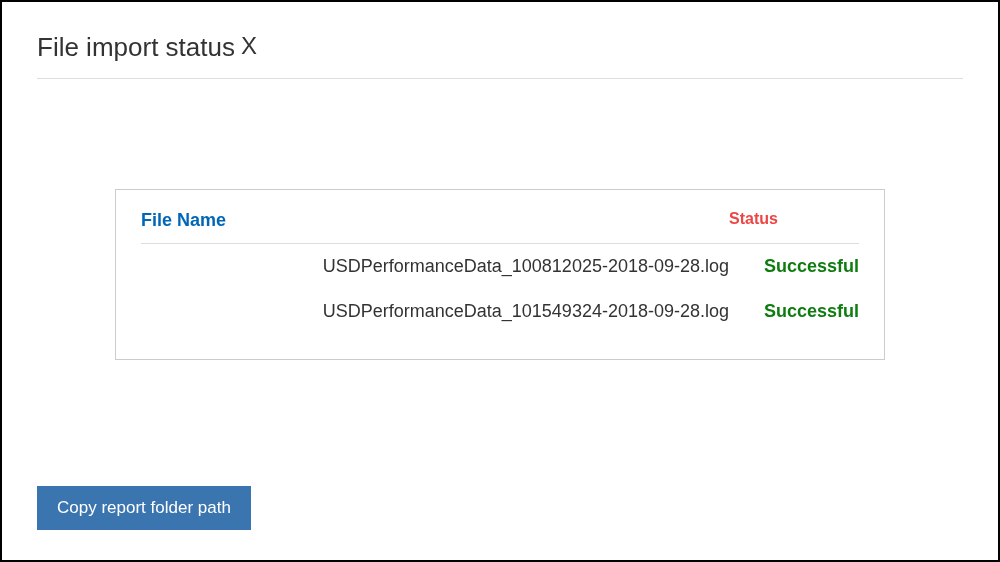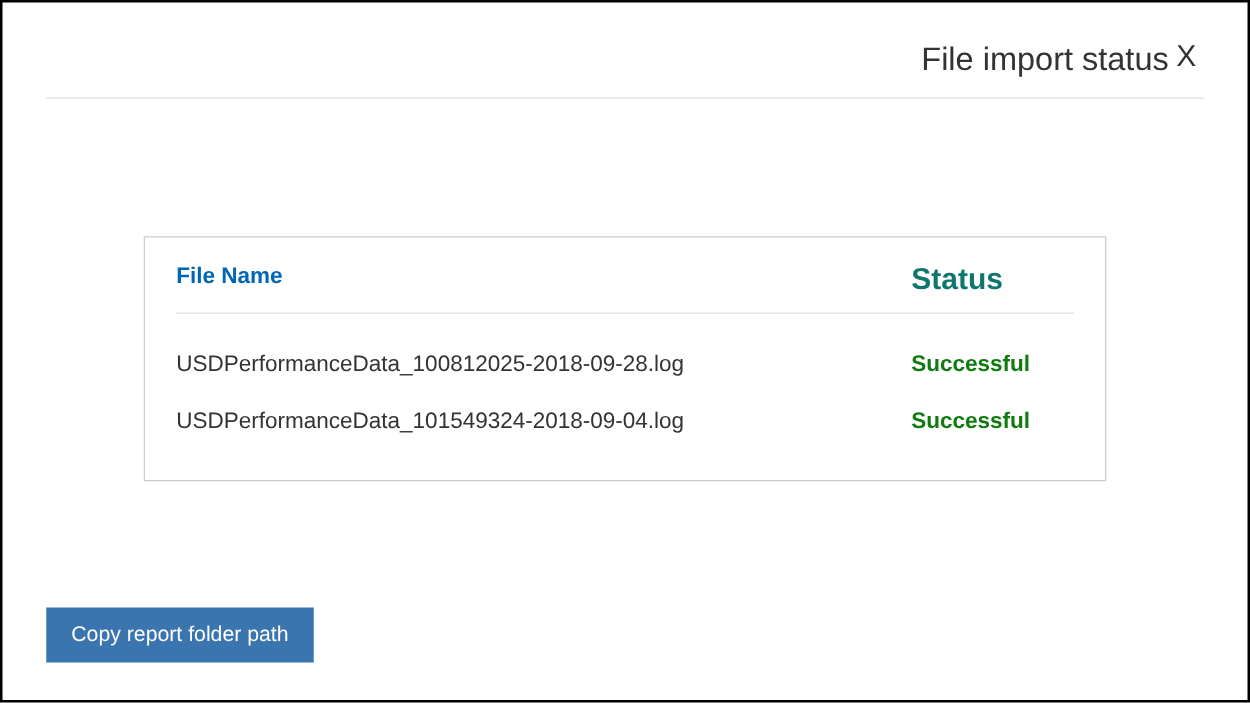--- a/index.html
+++ b/index.html
@@ -16,21 +16,21 @@
       position: relative;
     }
     .dialog {
       padding: 30px 35px;
       height: 100%;
       display: flex;
       flex-direction: column;
     }
     .header {
       display: flex;
-      justify-content: flex-end;
+      justify-content: flex-start;
       align-items: flex-start;
       padding-bottom: 15px;
       border-bottom: 1px solid #ddd;
     }
     .title {
       font-size: 26px;
       font-weight: 400;
       color: #333;
     }
     .close-btn {
@@ -53,38 +53,38 @@
     }
     .table-container {
       width: 770px;
       border: 1px solid #ccc;
       padding: 20px 25px 25px 25px;
     }
     .table-header {
       display: flex;
       padding-bottom: 12px;
       border-bottom: 1px solid #ddd;
-      margin-bottom: 18px;
     }
     .col-filename {
       flex: 1;
       color: #0067b8;
       font-size: 18px;
       font-weight: 600;
     }
     .col-status-header {
       width: 130px;
-      color: #0f766e;
-      font-size: 24px;
+      color: #ef4444;
+      font-size: 16px;
       font-weight: 600;
     }
     .table-row {
       display: flex;
       align-items: center;
       padding: 12px 0;
+      text-align: right;
     }
     .cell-filename {
       flex: 1;
       color: #333;
       font-size: 18px;
       font-weight: 400;
     }
     .cell-status {
       width: 130px;
       color: #107c10;
@@ -120,21 +120,21 @@
     <div class="table-container">
       <div class="table-header">
         <div class="col-filename">File Name</div>
         <div class="col-status-header">Status</div>
       </div>
       <div class="table-row">
         <div class="cell-filename">USDPerformanceData_100812025-2018-09-28.log</div>
         <div class="cell-status">Successful</div>
       </div>
       <div class="table-row">
-        <div class="cell-filename">USDPerformanceData_101549324-2018-09-04.log</div>
+        <div class="cell-filename">USDPerformanceData_101549324-2018-09-28.log</div>
         <div class="cell-status">Successful</div>
       </div>
     </div>
   </div>
 
   <div class="footer">
     <button class="btn">Copy report folder path</button>
   </div>
 </div>
 

